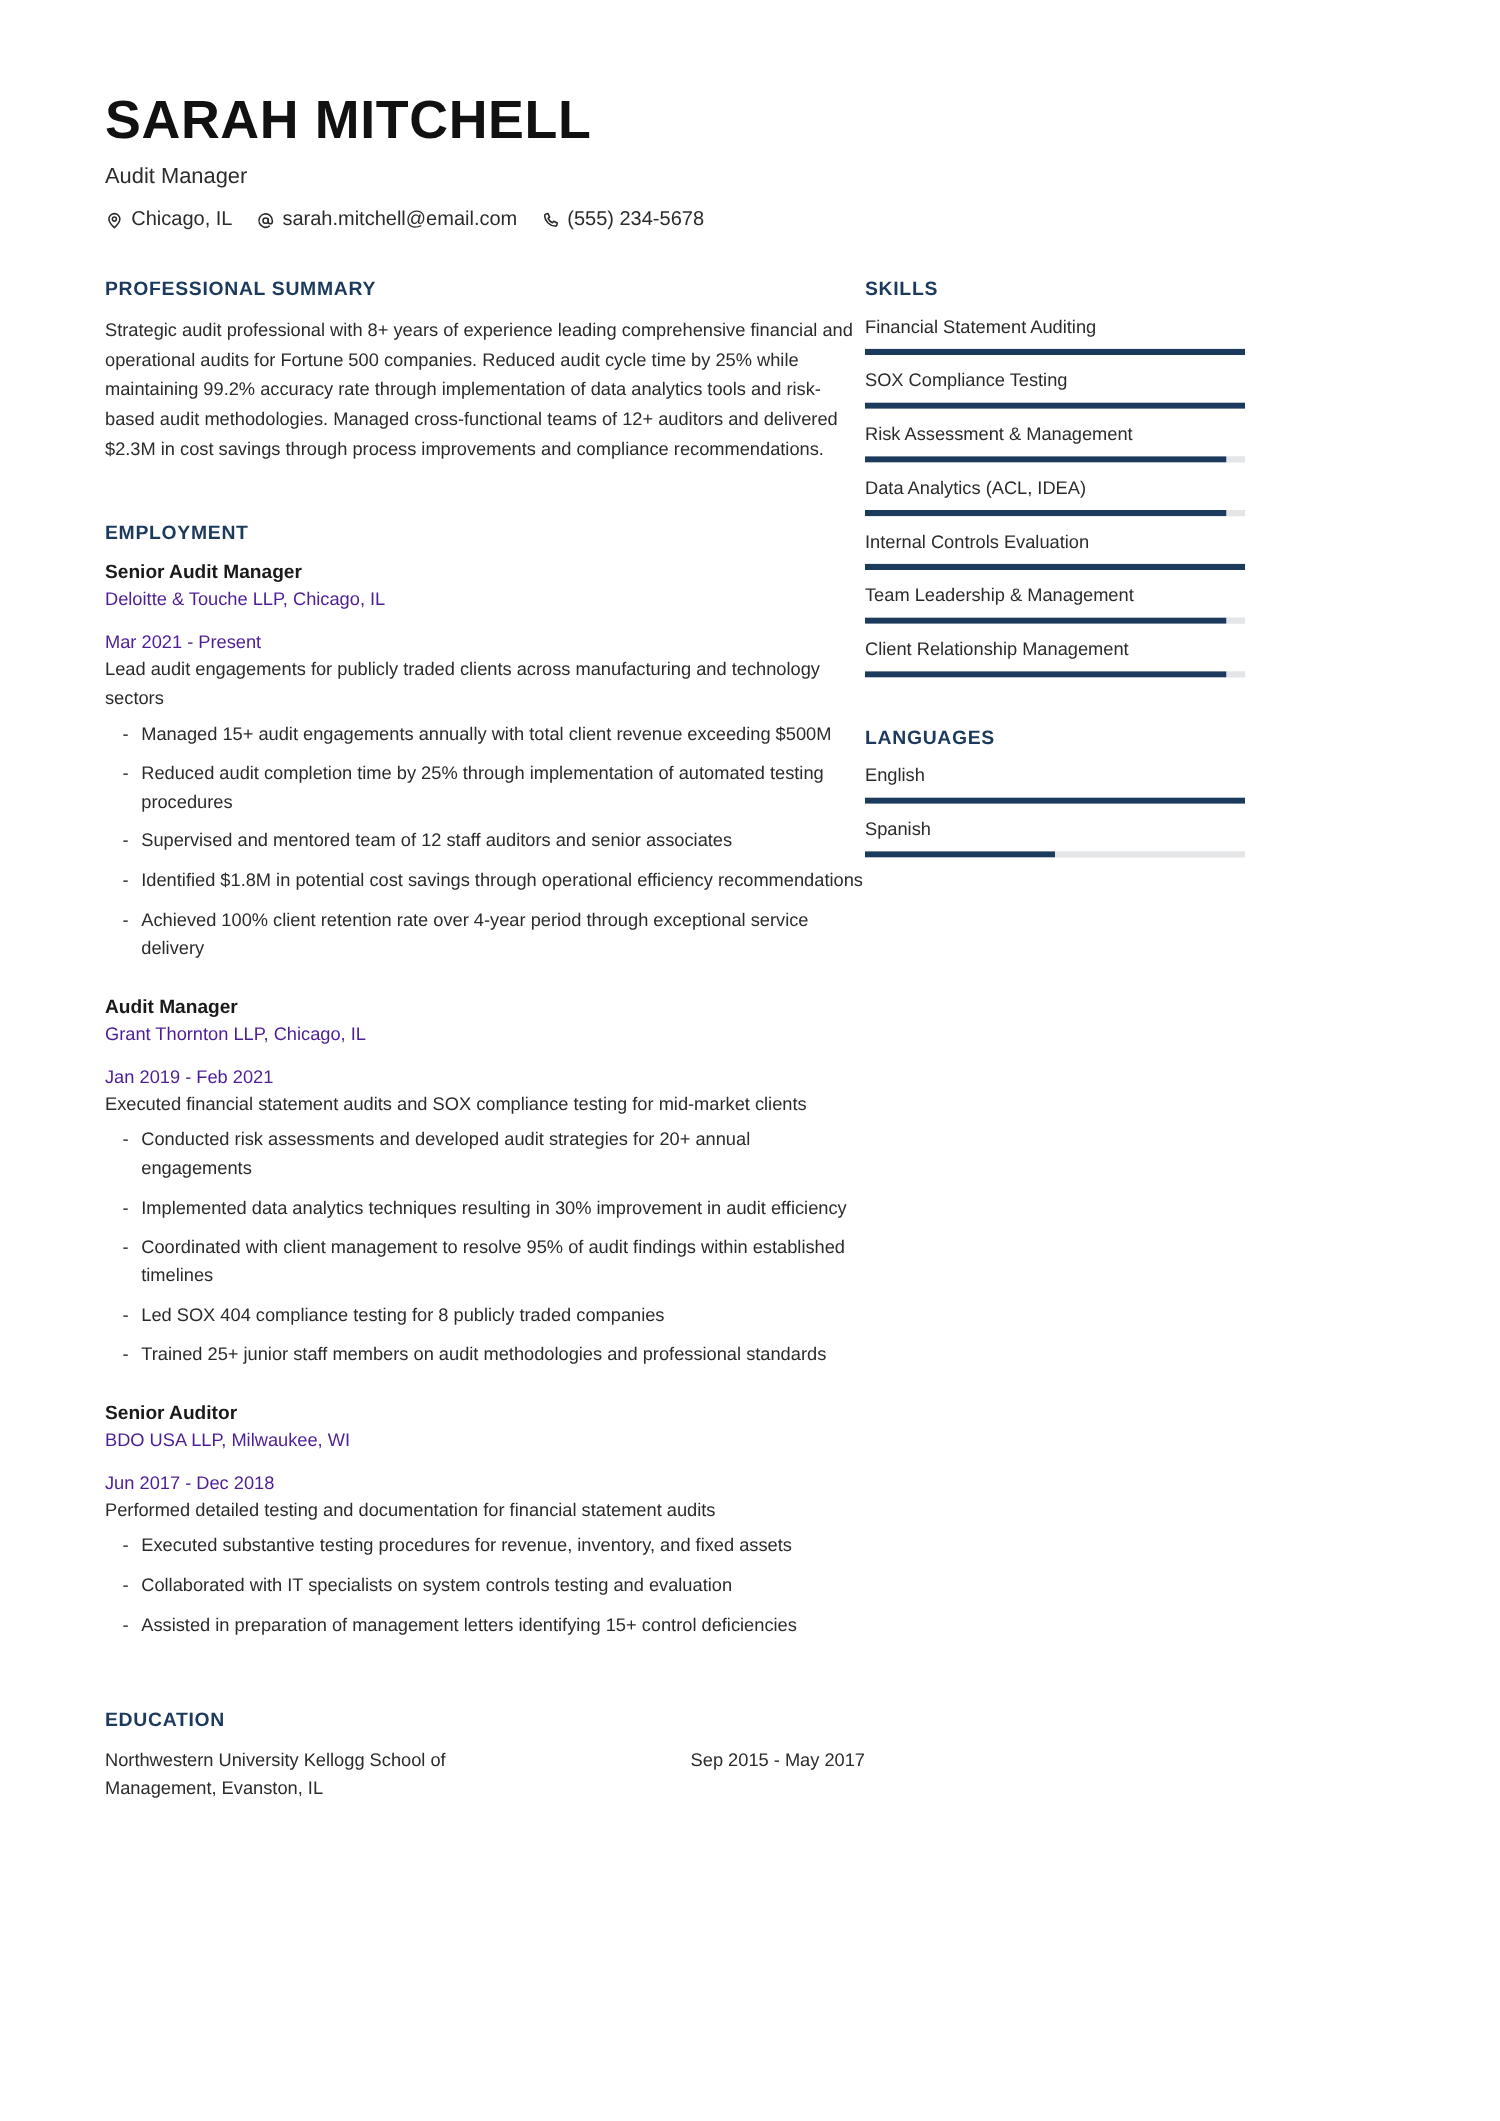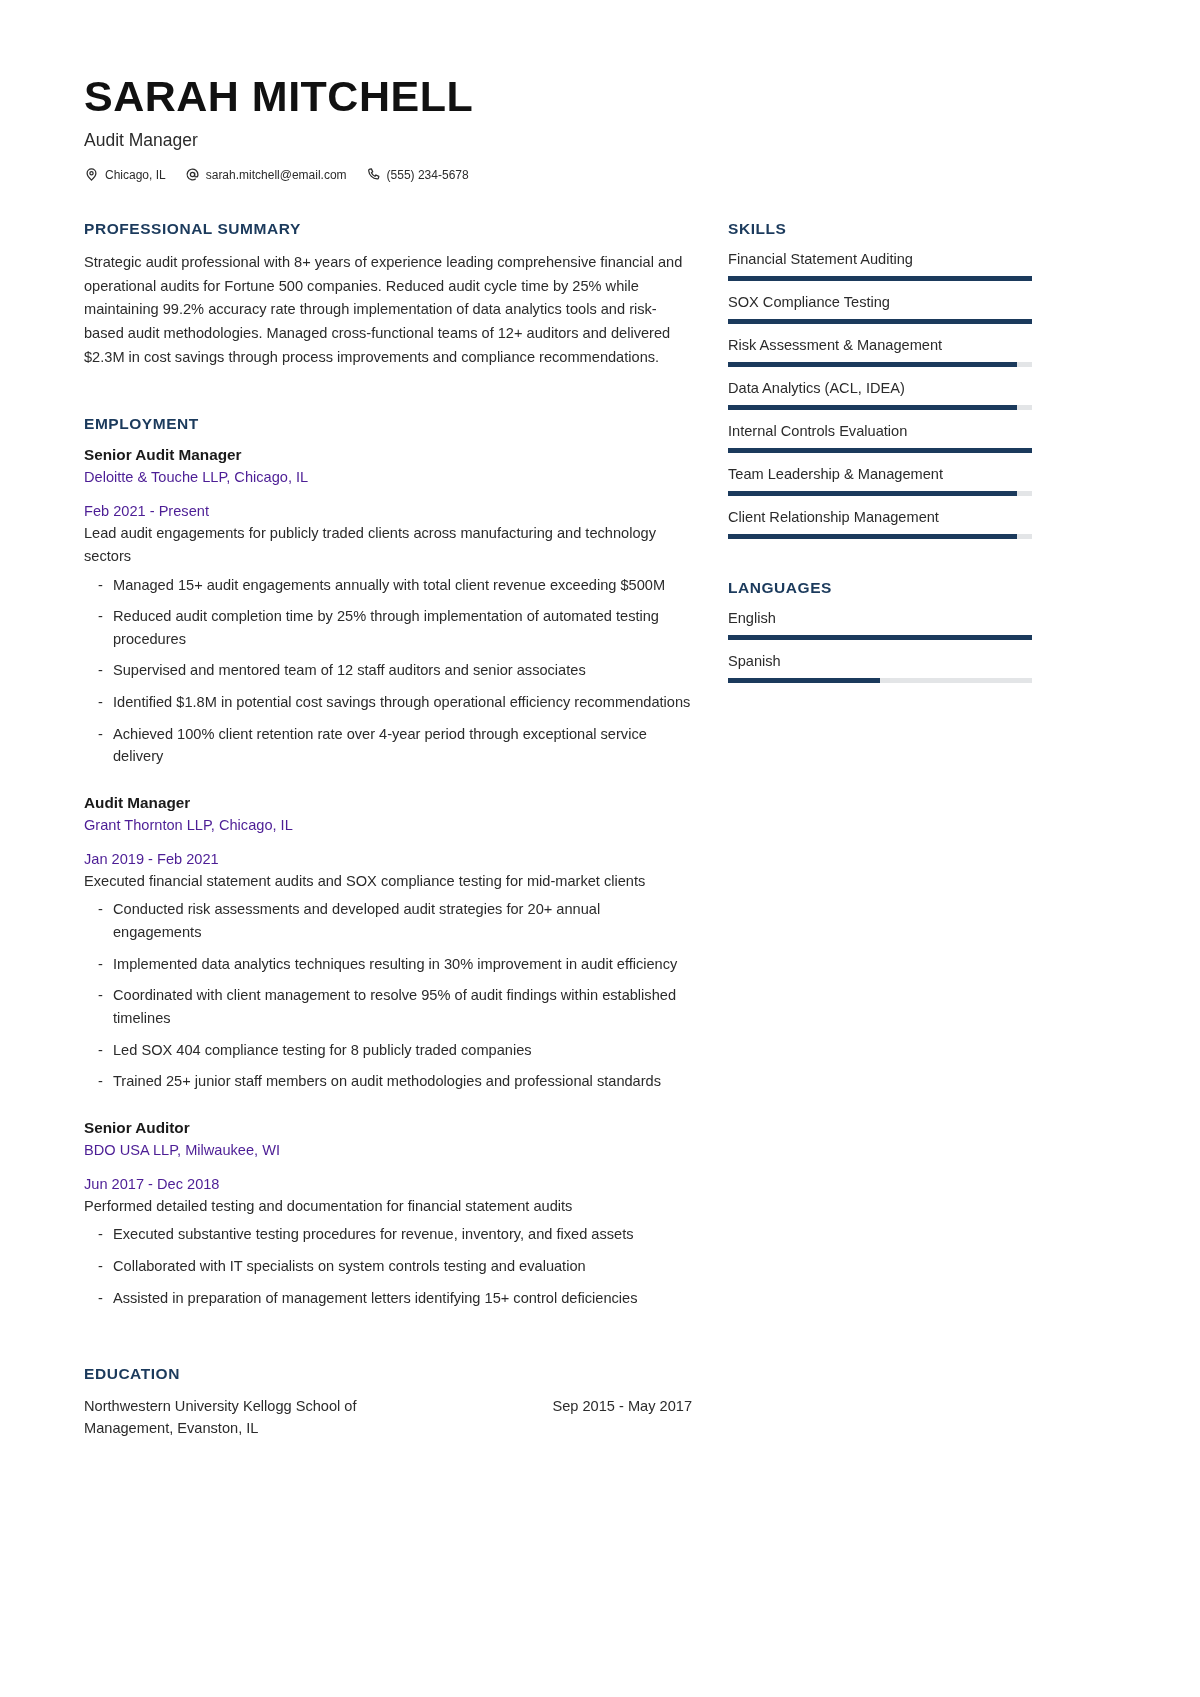--- a/index.html
+++ b/index.html
@@ -28,37 +28,36 @@
   .job-title {
     font-size: 17.5px;
     font-weight: 400;
     color: #2b2b2b;
     margin-bottom: 16px;
   }
   .contact-row {
     display: flex;
     align-items: center;
     gap: 7px;
-    font-size: 12px;
+    font-size: 16px;
     color: #2b2b2b;
   }
   .contact-item {
     display: inline-flex;
     align-items: center;
     gap: 6px;
     margin-right: 12px;
   }
   .contact-item:last-child { margin-right: 0; }
   .ico { display: inline-block; width: 15px; height: 15px; flex: 0 0 15px; }
   .ico svg { display: block; width: 15px; height: 15px; }
 
   
   .body-cols {
     display: flex;
-    gap: 36px;
     margin-top: 38px;
     justify-content: space-between;
   }
   .col-main { width: 608px; flex: 0 0 608px; }
   .col-side { width: 304px; flex: 0 0 304px; }
 
   .section { margin-bottom: 0; }
   .section-title {
     font-size: 15.5px;
     font-weight: 700;
@@ -217,21 +216,21 @@
         <div class="summary-text">Strategic audit professional with 8+ years of experience leading comprehensive financial and operational audits for Fortune 500 companies. Reduced audit cycle time by 25% while maintaining 99.2% accuracy rate through implementation of data analytics tools and risk-based audit methodologies. Managed cross-functional teams of 12+ auditors and delivered $2.3M in cost savings through process improvements and compliance recommendations.</div>
       </div>
 
       <div class="section emp-section">
         <div class="section-title">EMPLOYMENT</div>
 
         <div class="job">
           <div class="job-role">Senior Audit Manager</div>
           <div class="job-meta">
             <span class="job-company">Deloitte &amp; Touche LLP, Chicago, IL</span>
-            <span class="job-dates">Feb 2021 - Present</span>
+            <span class="job-dates">Mar 2021 - Present</span>
           </div>
           <div class="job-desc">Lead audit engagements for publicly traded clients across manufacturing and technology sectors</div>
           <ul class="bullets">
             <li>Managed 15+ audit engagements annually with total client revenue exceeding $500M</li>
             <li>Reduced audit completion time by 25% through implementation of automated testing procedures</li>
             <li>Supervised and mentored team of 12 staff auditors and senior associates</li>
             <li>Identified $1.8M in potential cost savings through operational efficiency recommendations</li>
             <li>Achieved 100% client retention rate over 4-year period through exceptional service delivery</li>
           </ul>
         </div>

